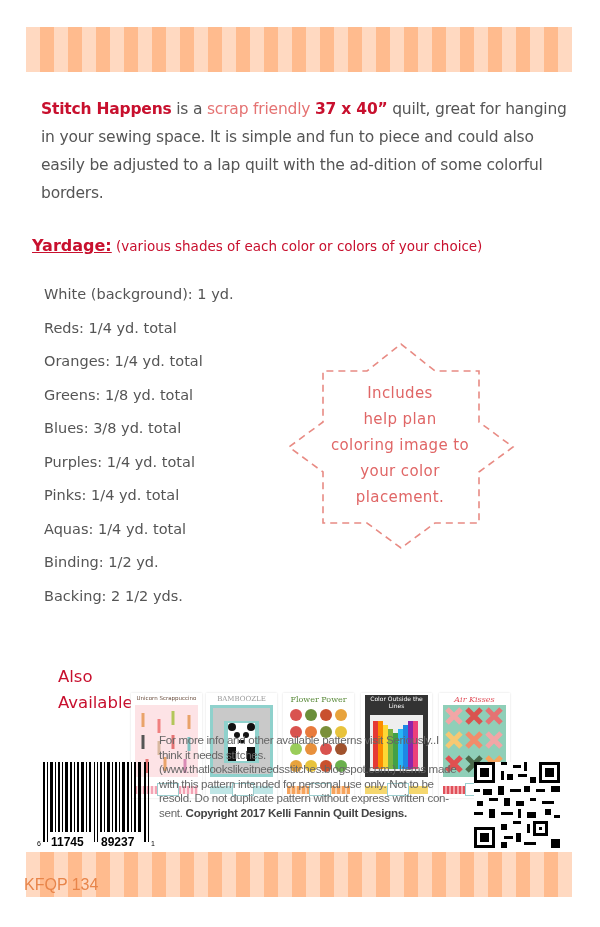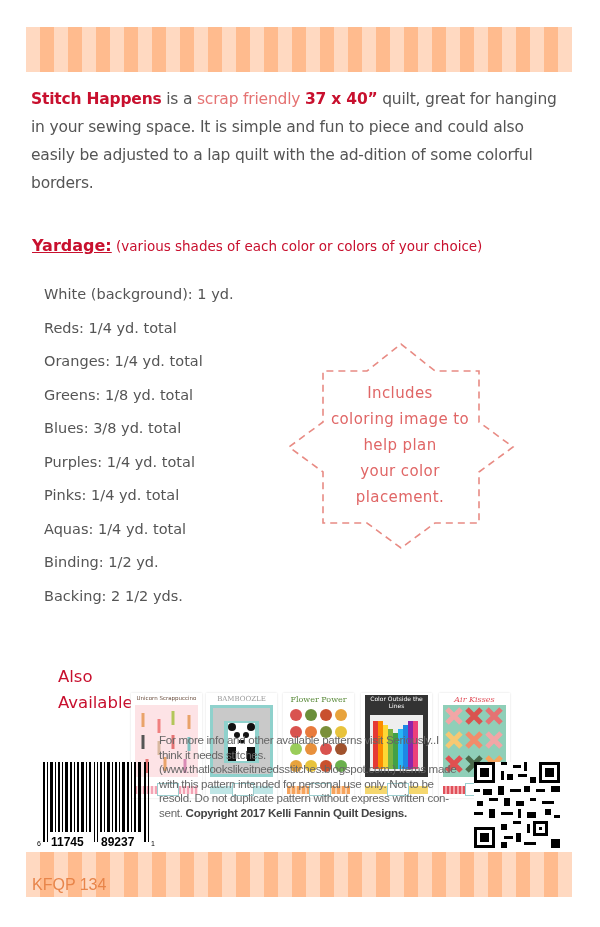--- a/index.html
+++ b/index.html
@@ -7,21 +7,21 @@
     width: 600px; height: 927px; background: #ffffff; position: relative; overflow: hidden;
     font-family: "DejaVu Sans", sans-serif; color: #555555;
   }
   .stripe-bar {
     position: absolute; left: 26px; width: 546px; height: 45px;
     background: repeating-linear-gradient(90deg, #ffd9c1 0px, #ffd9c1 14px, #ffbb8e 14px, #ffbb8e 28px);
   }
   .stripe-top { top: 27px; }
   .stripe-bottom { top: 852px; }
   .footer-code {
-    position: absolute; left: 32px; top: 876px; font-family: "Liberation Sans", sans-serif;
+    position: absolute; left: 24px; top: 876px; font-family: "Liberation Sans", sans-serif;
     font-size: 16px; color: #e8854a;
   }
   .intro {
     position: absolute; left: 30px; top: 84px; width: 540px;
     font-family: "DejaVu Sans", sans-serif; font-size: 15.5px; line-height: 28px; color: #555;
     letter-spacing: -0.2px;
   }
   .red-bold { color: #c8102e; font-weight: bold; }
   .pink { color: #e57373; }
   .yardage-head {
@@ -57,21 +57,21 @@
     letter-spacing: -0.3px;
   }
   .legal b { color: #444; }
   .qr { position: absolute; left: 474px; top: 762px; width: 86px; height: 86px; }
 </style>
 </head>
 <body>
 
 <div class="stripe-bar stripe-top"></div>
 
-<p class="intro" style="margin:1px">
+<p class="intro" style="margin:11px">
   <span class="red-bold">Stitch Happens</span><span> is a </span><span class="pink">scrap friendly</span> <span class="red-bold">37 x 40”</span><span> quilt, great for hanging in your sewing space. It is simple and fun to piece and could also easily be adjusted to a lap quilt with the ad-dition of some colorful borders.</span>
 </p>
 
 <div class="yardage-head">
   <span class="title">Yardage:</span>
   <span>(various shades of each color or colors of your choice)</span>
 </div>
 
 <ul class="yardage-list">
   <li>White (background): 1 yd.</li>
@@ -84,22 +84,22 @@
   <li>Aquas: 1/4 yd. total</li>
   <li>Binding: 1/2 yd.</li>
   <li>Backing:  2 1/2 yds.</li>
 </ul>
 
 <svg class="star" viewBox="0 0 228 208">
   <polygon points="114,2 148,29 192,29 192,80 226,105 192,130 192,181 148,181 114,206 80,181 36,181 36,130 2,105 36,80 36,29 80,29" fill="none" stroke="#e88b84" stroke-width="1.6" stroke-dasharray="7,5"></polygon>
 </svg>
 <div class="star-text">
   <div>Includes</div>
+  <div>help plan</div>
   <div>coloring image to</div>
-  <div>help plan</div>
   <div>your color</div>
   <div>placement.</div>
 </div>
 
 <div class="also">
   <div>Also</div>
   <div>Available:</div>
 </div>
 
 <div class="covers">

